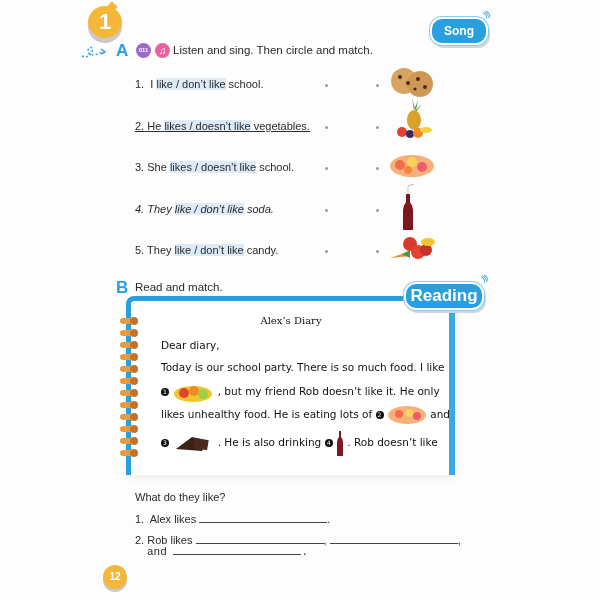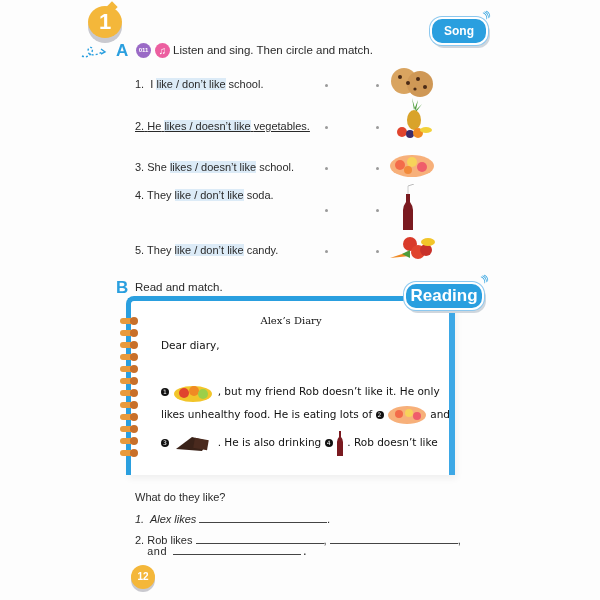--- a/index.html
+++ b/index.html
@@ -42,21 +42,21 @@
   .diary-title { left:0; width:320px; text-align:center; top:14px; font-family:"DejaVu Serif", serif; font-size:10px; color:#111; }
   .diary-line { left:30px; font-family:"DejaVu Sans", sans-serif; font-size:10.5px; color:#111; white-space:nowrap; }
   .num-circle { display:inline-block; width:8px; height:8px; border-radius:50%; background:#111; color:#fff;
                 font-size:6px; line-height:8px; text-align:center; vertical-align:middle; }
   .inl { display:inline-block; vertical-align:middle; border-radius:5px; }
 
   
   .q { font-size:11px; color:#2a2a2a; }
   .blank { display:inline-block; border-bottom:1px solid #444; height:10px; vertical-align:baseline; }
   .page-num { left:103px; top:565px; width:24px; height:24px; border-radius:50%; background:#f4b73a; color:#fff;
-              font-size:10px; font-weight:bold; text-align:center; line-height:24px; box-shadow:0 3px 0 #c9c9cf;margin-left:28px; }
+              font-size:10px; font-weight:bold; text-align:center; line-height:24px; box-shadow:0 3px 0 #c9c9cf; }
 </style>
 </head>
 <body>
 
 <div class="abs unit-badge">1</div>
 <svg class="abs loop-icon" viewBox="0 0 30 16">
   <path d="M2 12 C6 14 10 12 12 8 C14 2 8 2 8 7 C8 12 16 12 22 8" fill="none" stroke="#2a9fdf" stroke-width="1.4" stroke-dasharray="2 2"></path>
   <path d="M21 5 L25 8 L21 10" fill="none" stroke="#2a9fdf" stroke-width="1.4"></path>
 </svg>
 <div class="abs sec-letter" style="left:116px;top:41px;">A</div>
@@ -78,21 +78,21 @@
   <span>He</span>
   <span class="hl">likes / doesn’t like</span>
   <span>vegetables.</span>
 </div>
 <div class="abs row" style="top:161px;">
   <span>3.</span>
   <span>She</span>
   <span class="hl">likes / doesn’t like</span>
   <span>school.</span>
 </div>
-<div class="abs row" style="top:189px;">
+<div class="abs row" style="top:203px;font-style:italic;">
   <span>4.</span>
   <span>They</span>
   <span class="hl">like / don’t like</span>
   <span>soda.</span>
 </div>
 <div class="abs row" style="top:244px;">
   <span>5.</span>
   <span>They</span>
   <span class="hl">like / don’t like</span>
   <span>candy.</span>
@@ -147,20 +147,21 @@
     <ellipse cx="40" cy="8" rx="7" ry="4" fill="#f2c52a"></ellipse>
   <path d="M14 20 L22 16 L22 24 Z" fill="#4d9b3a"></path>
 </svg>
 
 <div class="abs sec-letter" style="left:116px;top:278px;">B</div>
 <div class="abs instr" style="left:135px;top:281px;">Read and match.</div>
 
 <div class="abs notebook">
   <div class="abs diary-title">Alex’s Diary</div>
   <div class="abs diary-line" style="top:38px;">Dear diary,</div>
+  <div class="abs diary-line" style="top:60px;">Today is our school party. There is so much food. I like</div>
   <div class="abs diary-line" style="top:80px;">
     <span class="num-circle">1</span>
     <svg class="inl" width="42" height="22" viewBox="0 0 42 22">
       <ellipse cx="21" cy="13" rx="19" ry="8" fill="#f2c52a"></ellipse>
         <circle cx="12" cy="12" r="5" fill="#e0442e"></circle>
       <circle cx="22" cy="10" r="5" fill="#f08a24"></circle>
         <circle cx="31" cy="13" r="5" fill="#9bcf4a"></circle>
     </svg>
     <span>, but my friend Rob doesn’t like it. He only</span>
   </div>
@@ -202,21 +203,21 @@
   <div class="abs ring" style="left:120px;top:414px;"></div>
   <div class="abs ring" style="left:120px;top:426px;"></div>
   <div class="abs ring" style="left:120px;top:438px;"></div>
   <div class="abs ring" style="left:120px;top:450px;"></div>
 </div>
 
 <div class="abs tag tag-reading">Reading</div>
 <div class="abs waves" style="left:482px;top:274px;">)))</div>
 
 <div class="abs q" style="left:135px;top:491px;">What do they like?</div>
-<div class="abs q" style="left:135px;top:512px;font-style:italic;">
+<div class="abs q" style="left:135px;top:512px;">
   <span>1.</span>&nbsp;
   <span>Alex likes</span>
   <span class="blank" style="width:128px;"></span>.
 </div>
 <div class="abs q" style="left:135px;top:533px;">
   <span>2.</span>
   <span>Rob likes</span>
   <span class="blank" style="width:128px;"></span>,
   <span class="blank" style="width:128px;"></span>,
 </div>

